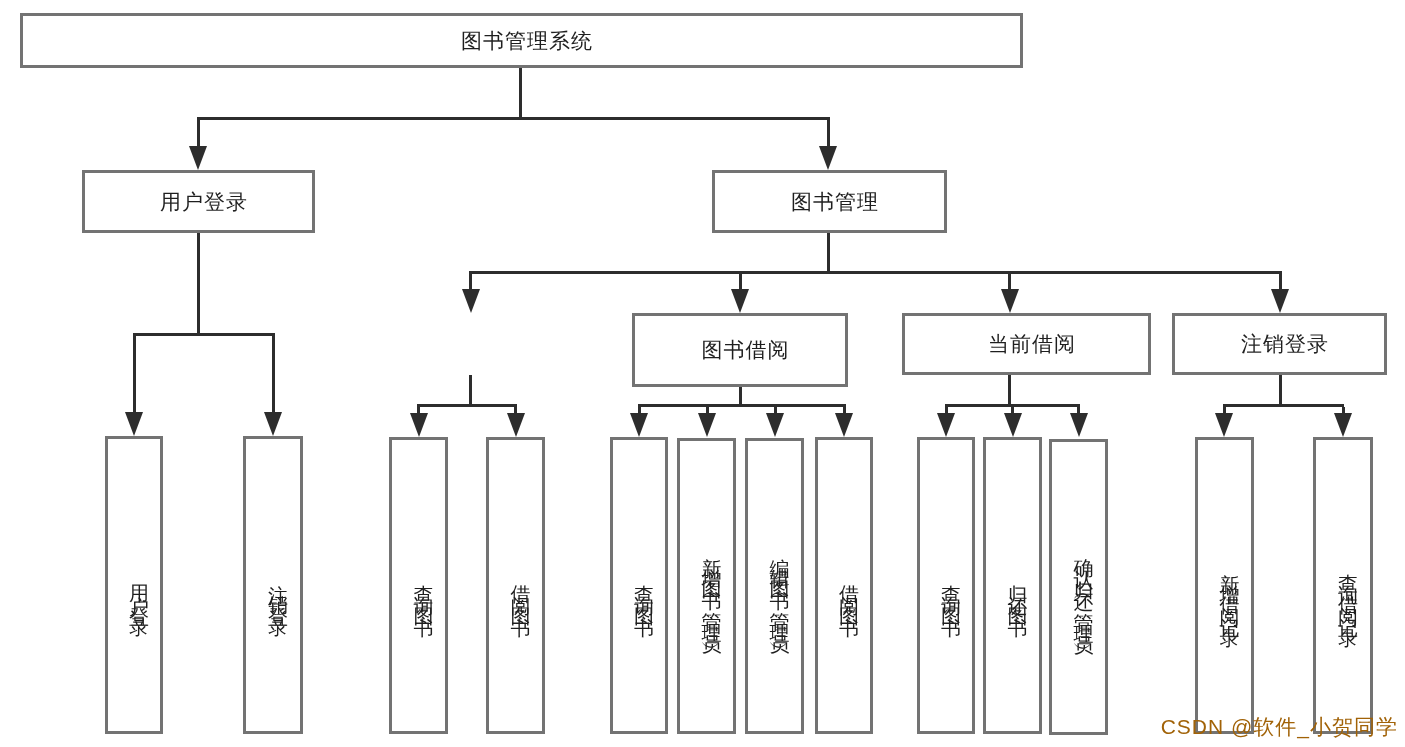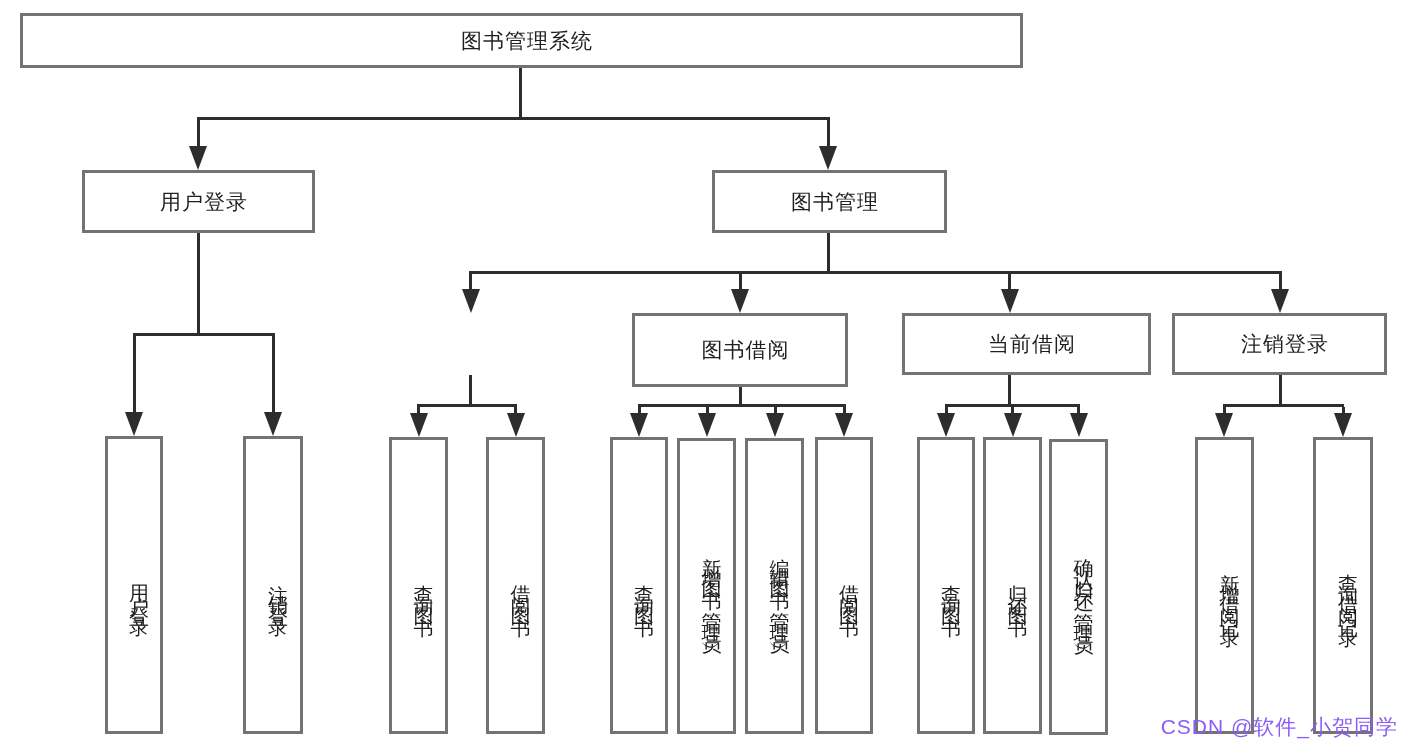--- a/index.html
+++ b/index.html
@@ -17,21 +17,21 @@
     font-size:20px;letter-spacing:11px;line-height:1;margin-bottom:-11px;
   }
   .line{position:absolute;background:#2d2d2d;}
   .arrow{position:absolute;width:3px;background:#2d2d2d;}
   .arrow::after{
     content:"";position:absolute;left:50%;bottom:-24px;transform:translateX(-50%);
     width:0;height:0;border-left:9px solid transparent;border-right:9px solid transparent;
     border-top:24px solid #2d2d2d;
   }
   .watermark{
-    position:absolute;right:7px;bottom:6px;font-size:21px;color:#8b5cf6;letter-spacing:1px;
+    position:absolute;right:7px;bottom:6px;font-size:21px;color:#a16207;letter-spacing:1px;
     white-space:nowrap;
   }
 </style>
 </head>
 <body>
 
 <div class="canvas">
 
   <div class="line" style="left:518.5px;top:68px;width:3px;height:52px"></div>
   <div class="line" style="left:196.5px;top:117px;width:633px;height:3px"></div>

